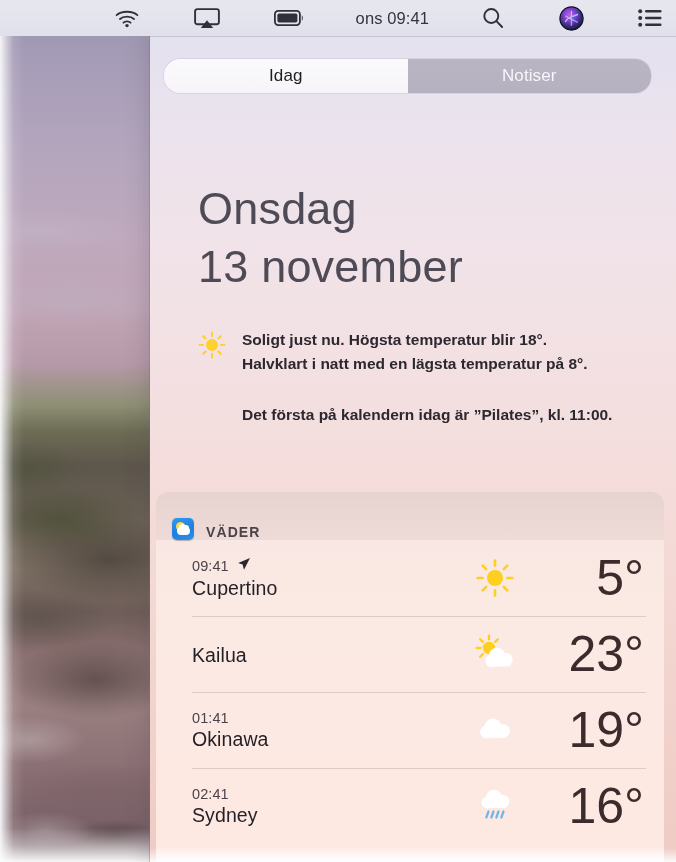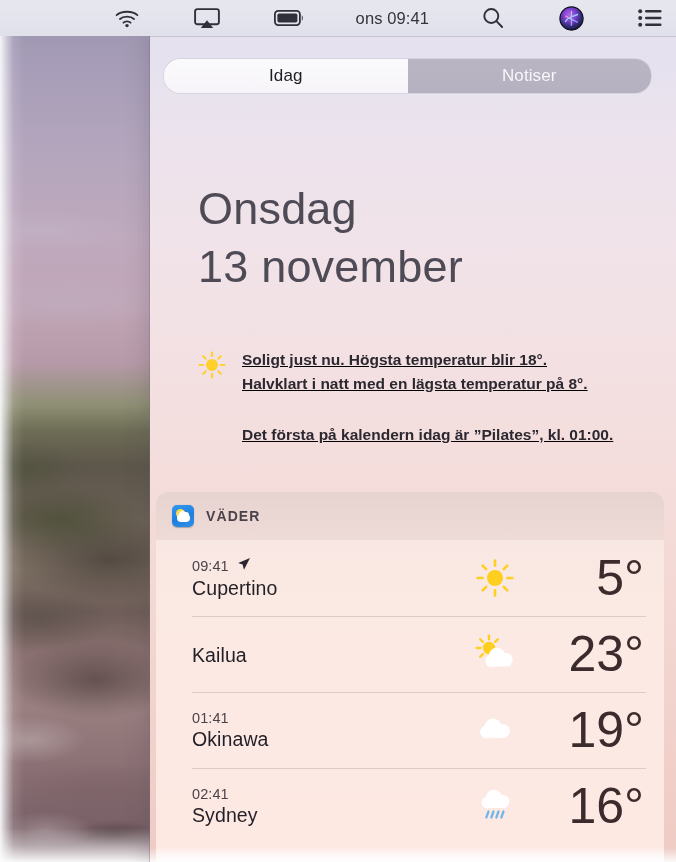--- a/index.html
+++ b/index.html
@@ -134,21 +134,21 @@
     color:#4e4a56;
     font-weight:200;
     font-size:45px;
     line-height:1.28;
     letter-spacing:.2px;
   }
   .date-line { display:block; white-space:nowrap; }
 
   
   .summary {
-    position:absolute; left:48px; top:312px; width:470px;text-decoration:underline;
+    position:absolute; left:48px; top:292px; width:470px;
   }
   .sum-row { position:relative; }
   .sun-glyph {
     position:absolute; left:0px; top:3px; width:28px; height:28px;
   }
   .sum-text {
     margin-left:44px;
     font-size:15.5px; font-weight:bold; color:#2c2830;
     line-height:1.52; letter-spacing:0px;
   }
@@ -161,21 +161,21 @@
 
   
   .widget {
     position:absolute; left:6px; top:456px; width:508px; height:370px;
     border-radius:12px 12px 0 0;
     overflow:hidden;
     background:linear-gradient(180deg, #f6e6e2 0%, #fbe9e3 30%, #fde9e3 65%, #fde8e2 100%);
     box-shadow:0 -1px 0 rgba(255,255,255,.35) inset;
   }
   .widget-head {
-    height:48px; display:flex; align-items:center; gap:12px;
+    height:48px; display:flex; align-items:flex-end; gap:12px;
     padding-left:16px;
     background:linear-gradient(180deg, rgba(228,208,205,.85) 0%, rgba(235,215,211,.75) 100%);
   }
   .wicon {
     width:22px; height:22px; border-radius:5px;
     background:linear-gradient(160deg,#2f9bf2 0%, #1f7fe0 55%, #2f8fe8 100%);
     position:relative; flex:0 0 auto;
     box-shadow:0 .5px 1px rgba(0,0,0,.25);
   }
   .wicon-sun {
@@ -368,21 +368,21 @@
               <line x1="7.6" y1="20.4" x2="5.2" y2="22.8"></line>
             </g>
           </svg>
         </span>
         <div class="sum-text">
           <span class="sum-p">Soligt just nu. Högsta temperatur blir 18°.</span>
           <span class="sum-p">Halvklart i natt med en lägsta temperatur på 8°.</span>
         </div>
       </div>
       <div class="sum-text2">
-        <span class="sum-p">Det första på kalendern idag är ”Pilates”, kl. 01:00.</span>
+        <span class="sum-p">Det första på kalendern idag är ”Pilates”, kl. 11:00.</span>
       </div>
     </div>
 
     <div class="widget">
 
       <div class="widget-head">
         <span class="wicon">
           <span class="wicon-sun"></span>
           <span class="wicon-cloud"></span>
         </span>

